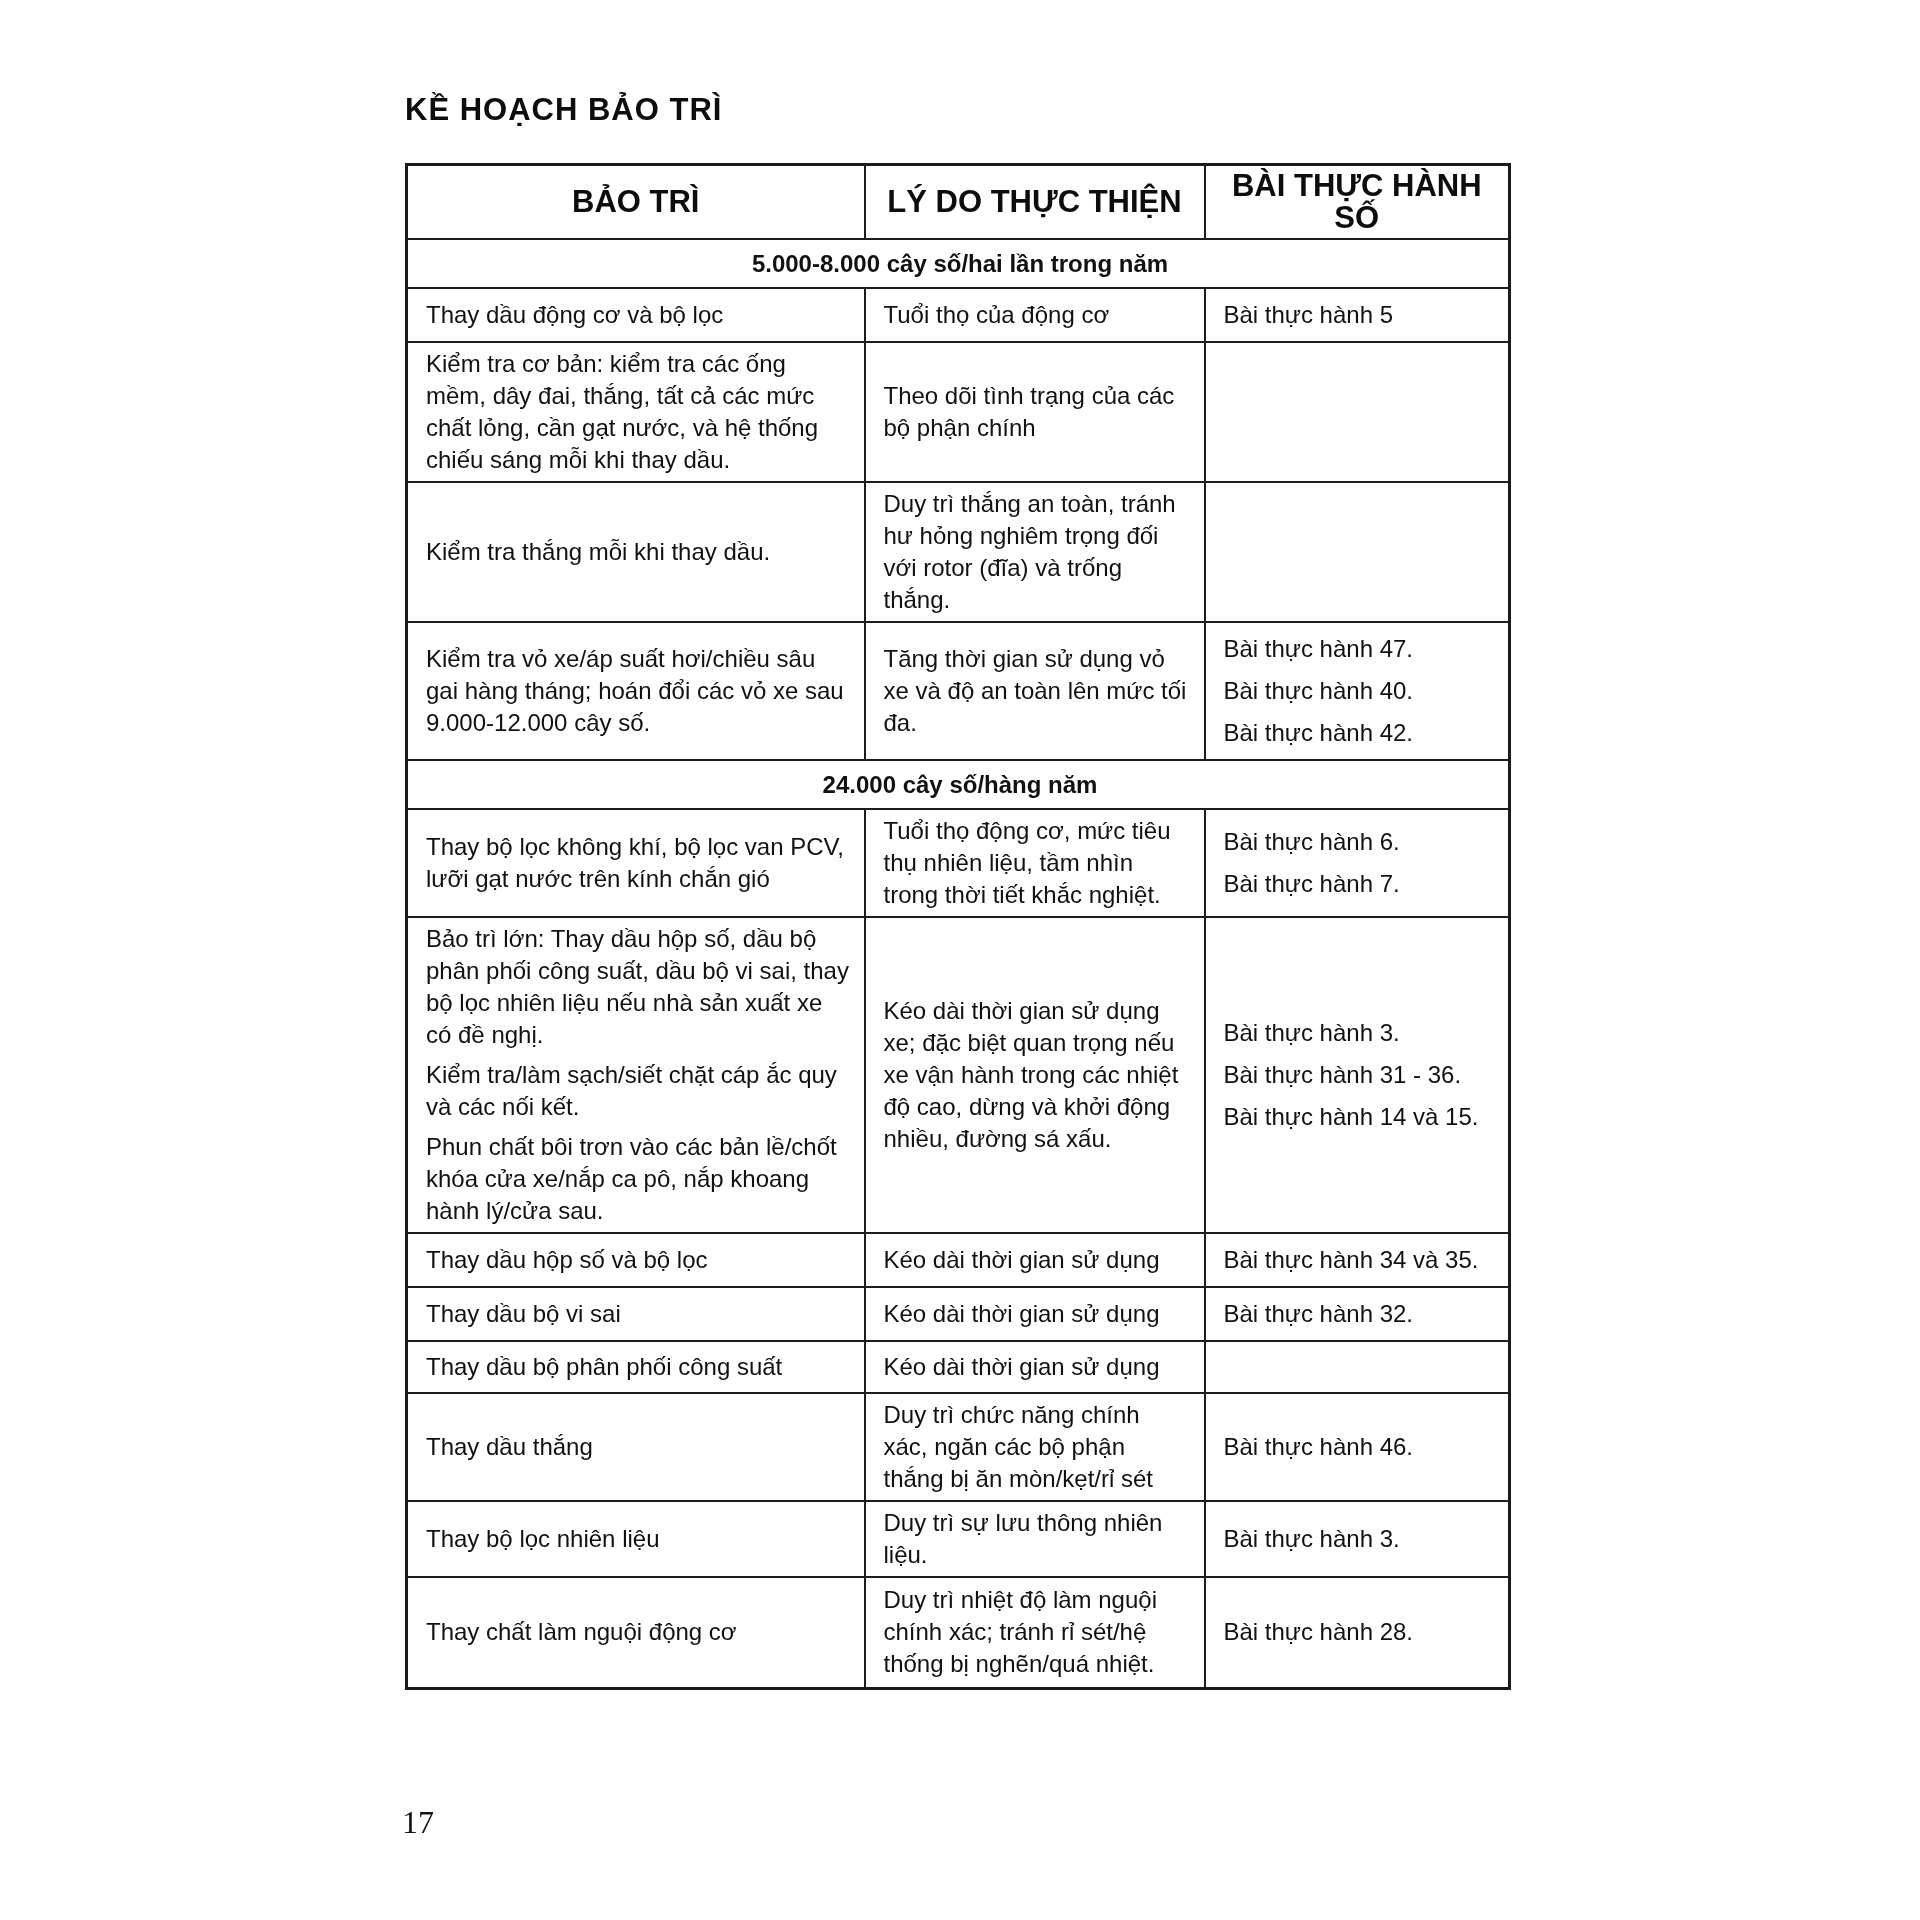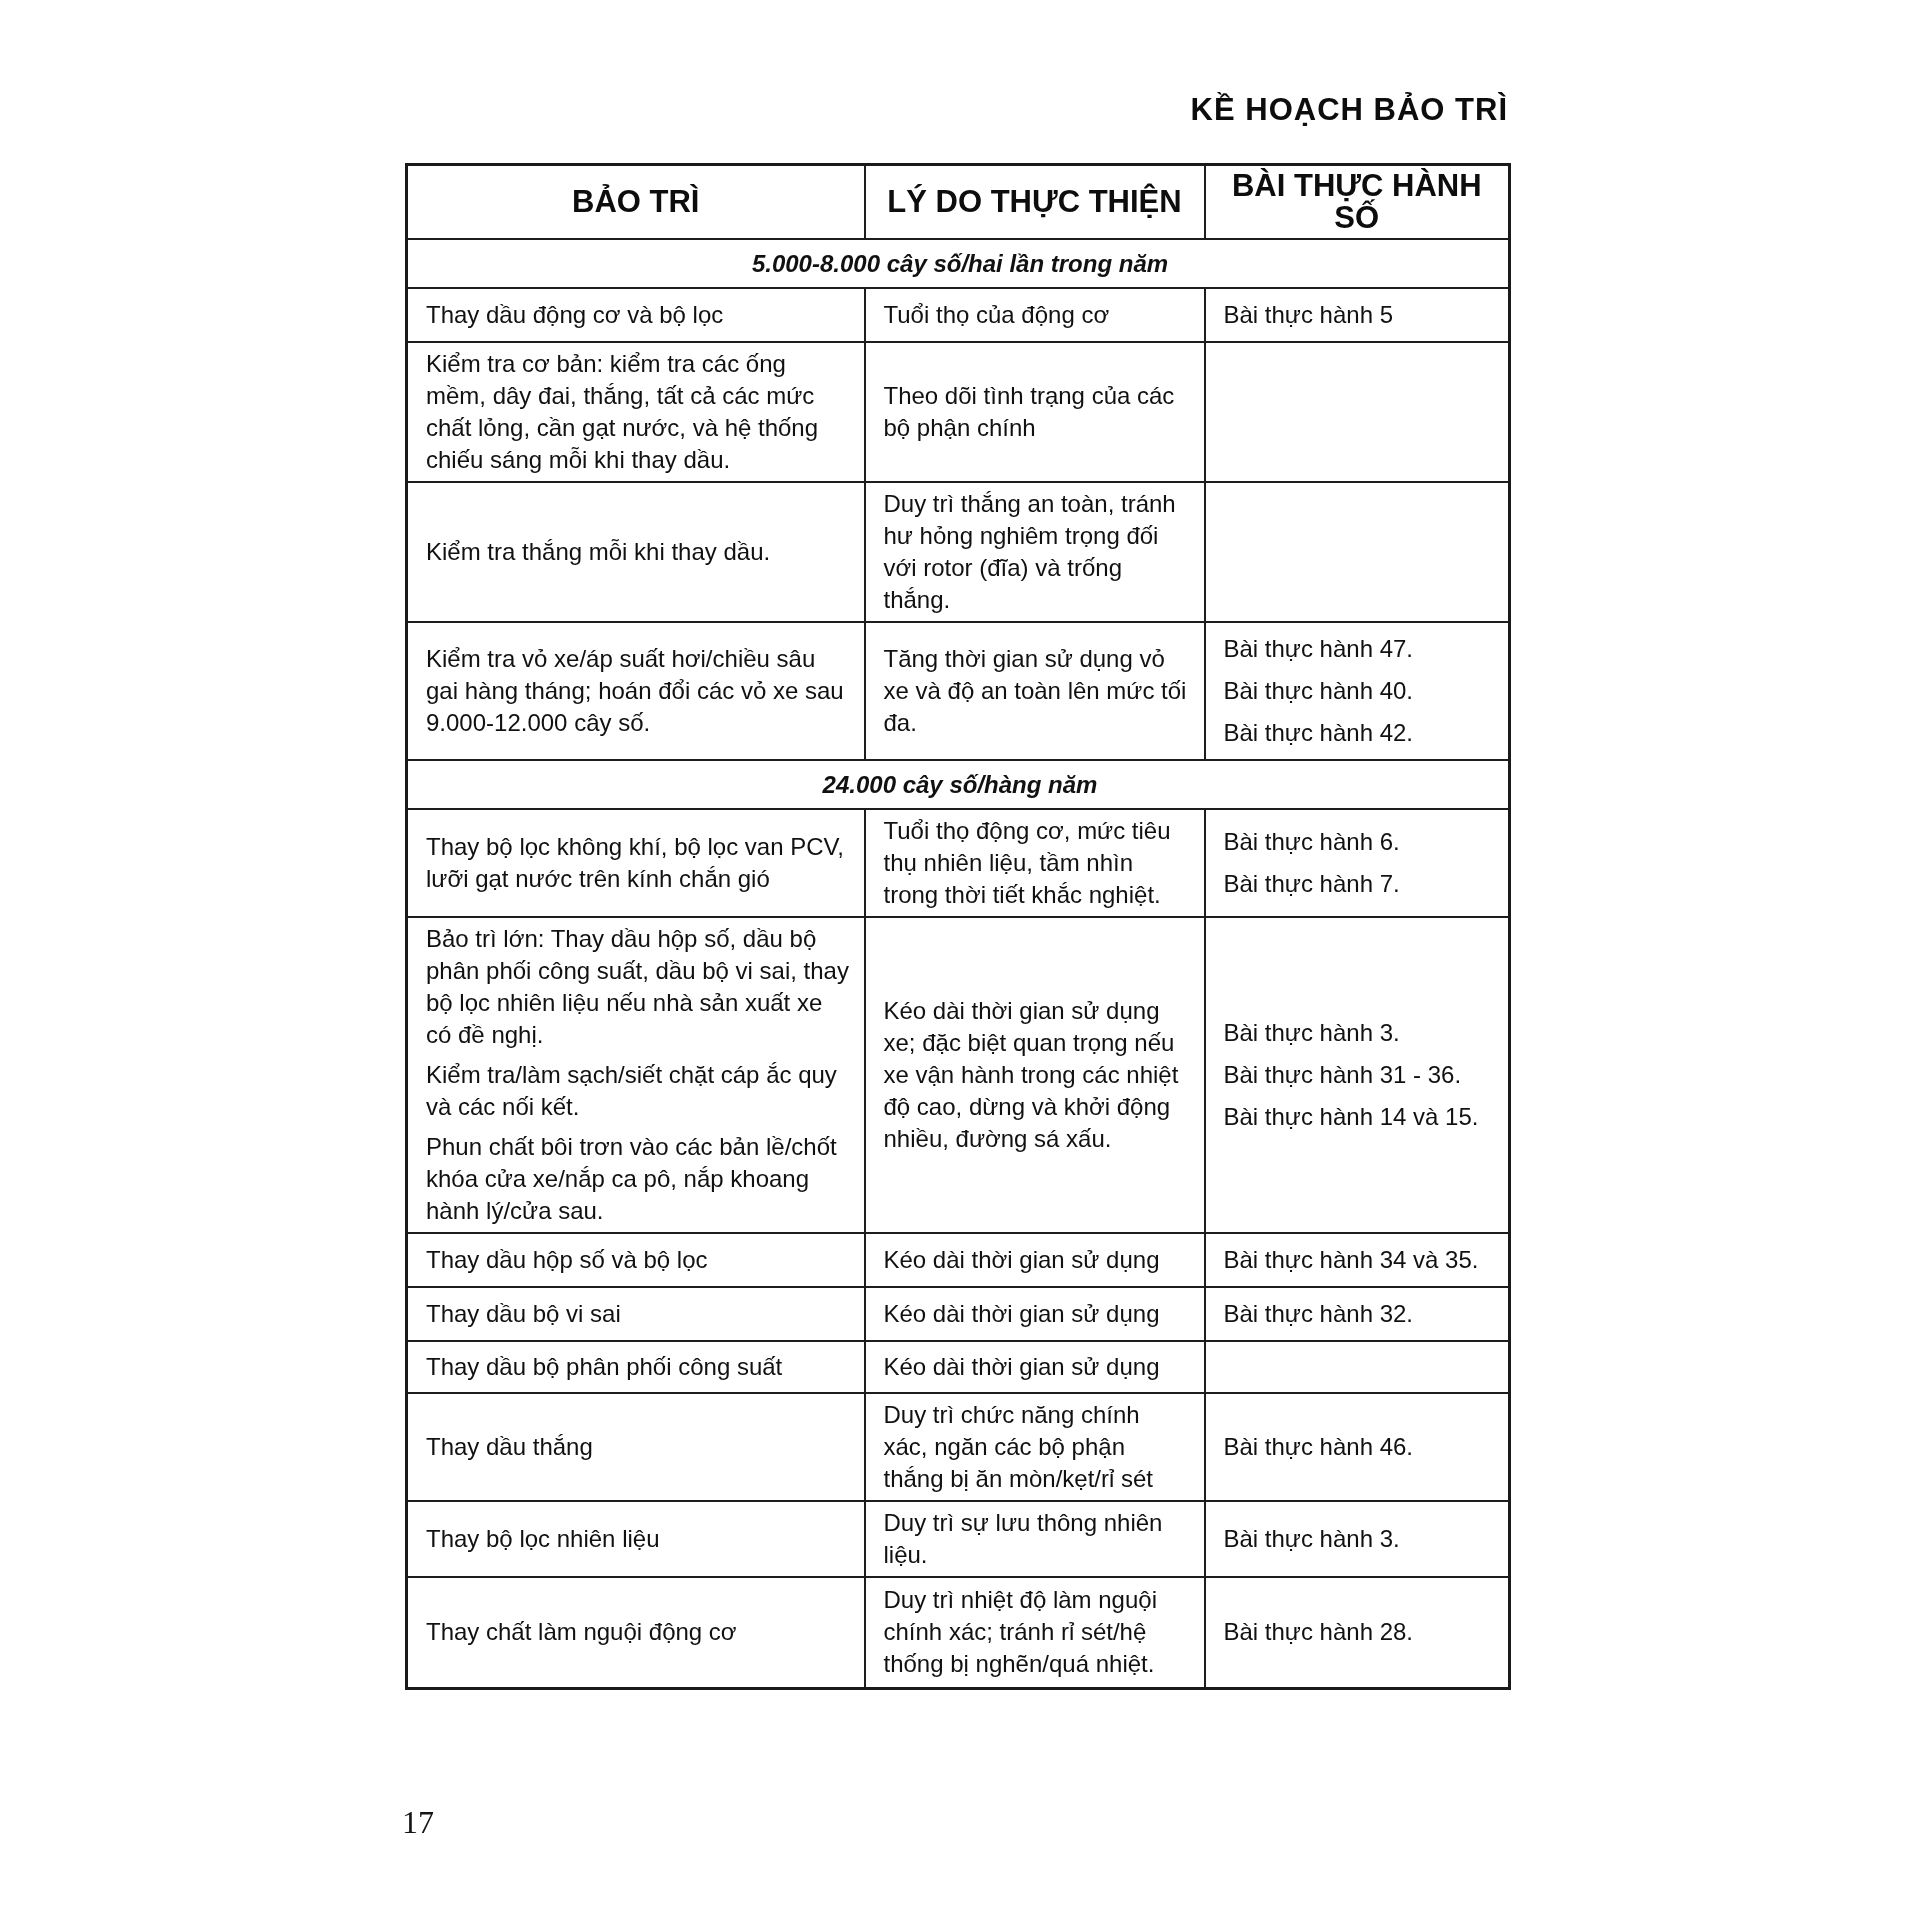--- a/index.html
+++ b/index.html
@@ -8,21 +8,21 @@
     background:#ffffff;
     font-family:"Liberation Sans", sans-serif;
     color:#101010;
     position:relative;
     -webkit-font-smoothing:antialiased;
   }
   .page{position:absolute;left:0;top:0;width:1920px;height:1920px;background:#ffffff;}
 
   .doc-title{
     position:absolute;left:405px;top:92px;width:1103px;
-    text-align:right;
+    text-align:left;
     font-size:31px;font-weight:bold;
     letter-spacing:1px;
     color:#0d0d0d;
   }
 
   table.schedule{
     position:absolute;left:405px;top:163px;
     width:1103px;
     border-collapse:collapse;
     table-layout:fixed;
@@ -46,21 +46,20 @@
     color:#0d0d0d;
   }
   td.section-bar{
     text-align:center;
     font-weight:bold;
     font-size:25px;
     color:#0d0d0d;
     border-top-width:3px;
     border-bottom-width:3px;
     padding:4px 6px;
-    font-style:italic;
   }
   td p{margin:0;}
   td.cell-maintenance p + p{margin-top:8px;}
   td.cell-lessons p{line-height:42px;}
   .page-number{
     position:absolute;left:402px;top:1804px;
     font-family:"Liberation Serif", serif;
     font-size:32px;color:#141414;
   }
 </style>

